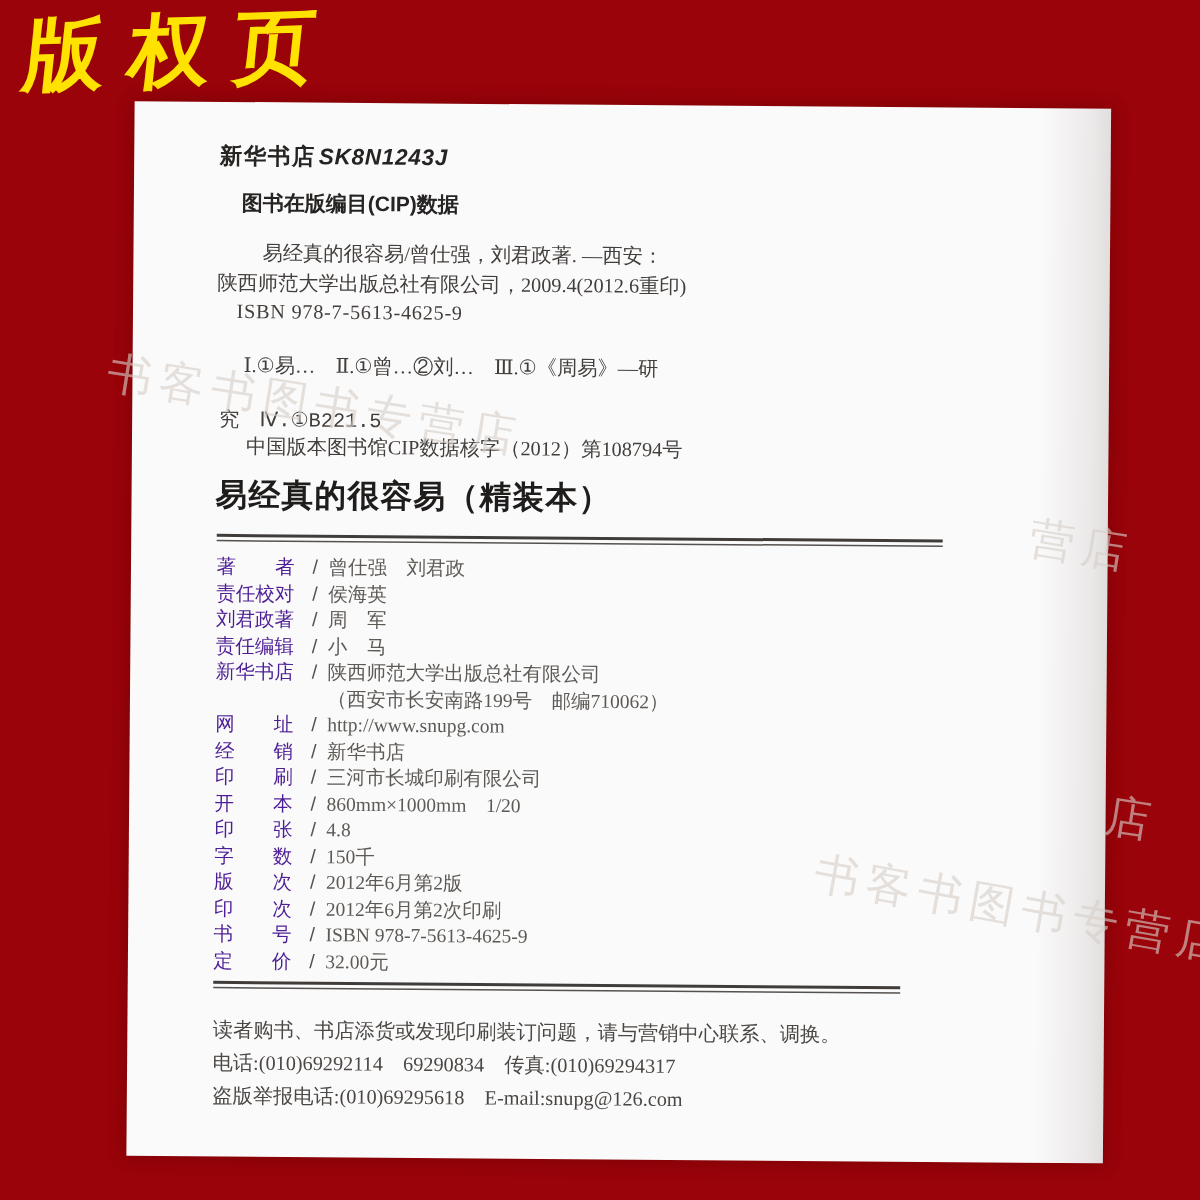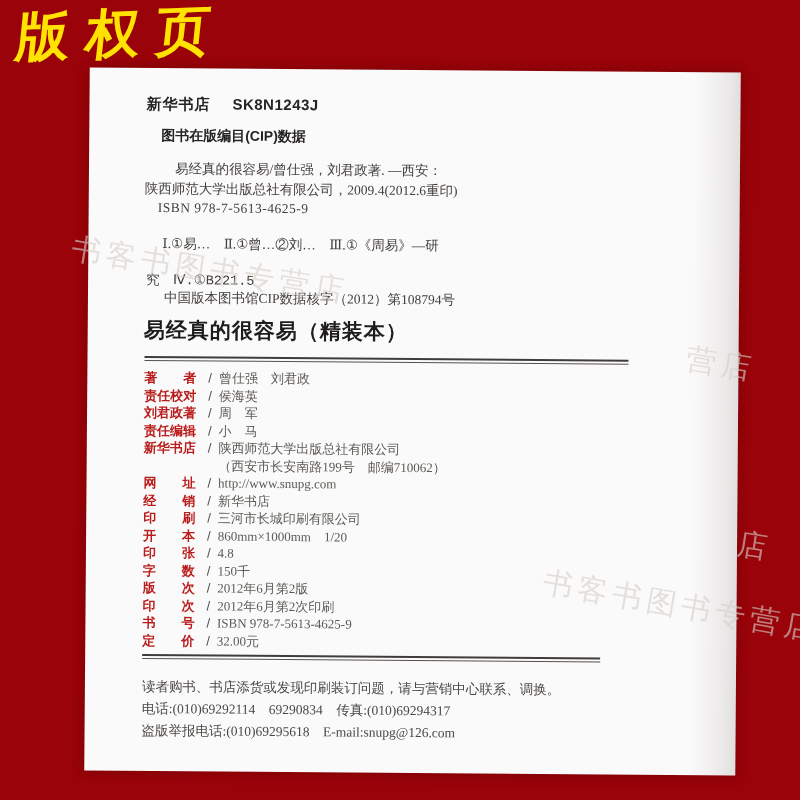--- a/index.html
+++ b/index.html
@@ -31,41 +31,41 @@
     color:#2e2c2b;
   }
   .page::after{ 
     content:"";position:absolute;top:0;right:0;width:46px;height:100%;
     background:linear-gradient(to right, rgba(0,0,0,0) 0%, rgba(90,80,75,0.10) 75%, rgba(90,80,75,0.16) 100%);
     pointer-events:none;
   }
   .abs{position:absolute;white-space:nowrap;}
 
   .code-line{left:57px;top:27px;font-size:15px;font-weight:600;color:#262422;letter-spacing:1px;}
-  .code-line .code-val{margin-left:22px;letter-spacing:0.5px;}
+  .code-line .code-val{margin-left:2px;letter-spacing:0.5px;font-style:italic;}
 
   .cip-heading{left:72px;top:59px;font-size:14px;font-weight:700;color:#262422;}
 
   .serif{font-family:"Liberation Serif","DejaVu Serif",serif;}
   .cip-l1{left:86px;top:92px;font-size:13.5px;color:#413e3b;}
   .cip-l2{left:56px;top:112px;font-size:13.5px;color:#413e3b;}
   .cip-l3{left:69px;top:132px;font-size:13.5px;color:#413e3b;letter-spacing:0.5px;}
   .cls-l1{left:74px;top:167px;font-size:13.5px;color:#413e3b;}
   .cls-l2{left:58px;top:203px;font-size:13.5px;color:#413e3b;font-family:Liberation Mono, monospace;}
   .cip-record{left:76px;top:221px;font-size:13.5px;color:#413e3b;}
 
   .book-title{left:56px;top:248px;font-size:21px;font-weight:700;color:#1f1d1c;letter-spacing:1px;}
 
   .double-rule{height:2px;border-top:2px solid #3f3c3a;border-bottom:1px solid #55514e;}
   .rule-top{left:57px;top:288px;width:484px;}
   .rule-bottom{left:57px;top:586px;width:458px;}
 
   .colophon{left:57px;top:301px;width:560px;}
   .col-row{height:17.5px;line-height:17.5px;font-size:13px;white-space:nowrap;}
-  .col-label{display:inline-block;width:60px;font-weight:700;color:#b91c1c;vertical-align:top;}
+  .col-label{display:inline-block;width:60px;font-weight:400;color:#4c1d95;vertical-align:top;}
   .col-slash{display:inline-block;color:#55514e;margin:0 7px 0 4px;}
   .col-value{font-family:"Liberation Serif","DejaVu Serif",serif;color:#5d5a56;}
 
   .notice{font-size:13.5px;color:#4a4744;}
   .notice-l1{left:57px;top:610px;}
   .notice-l2{left:57px;top:632px;}
   .notice-l3{left:57px;top:654px;}
 
   
   .wm-layer{position:absolute;inset:0;pointer-events:none;}

